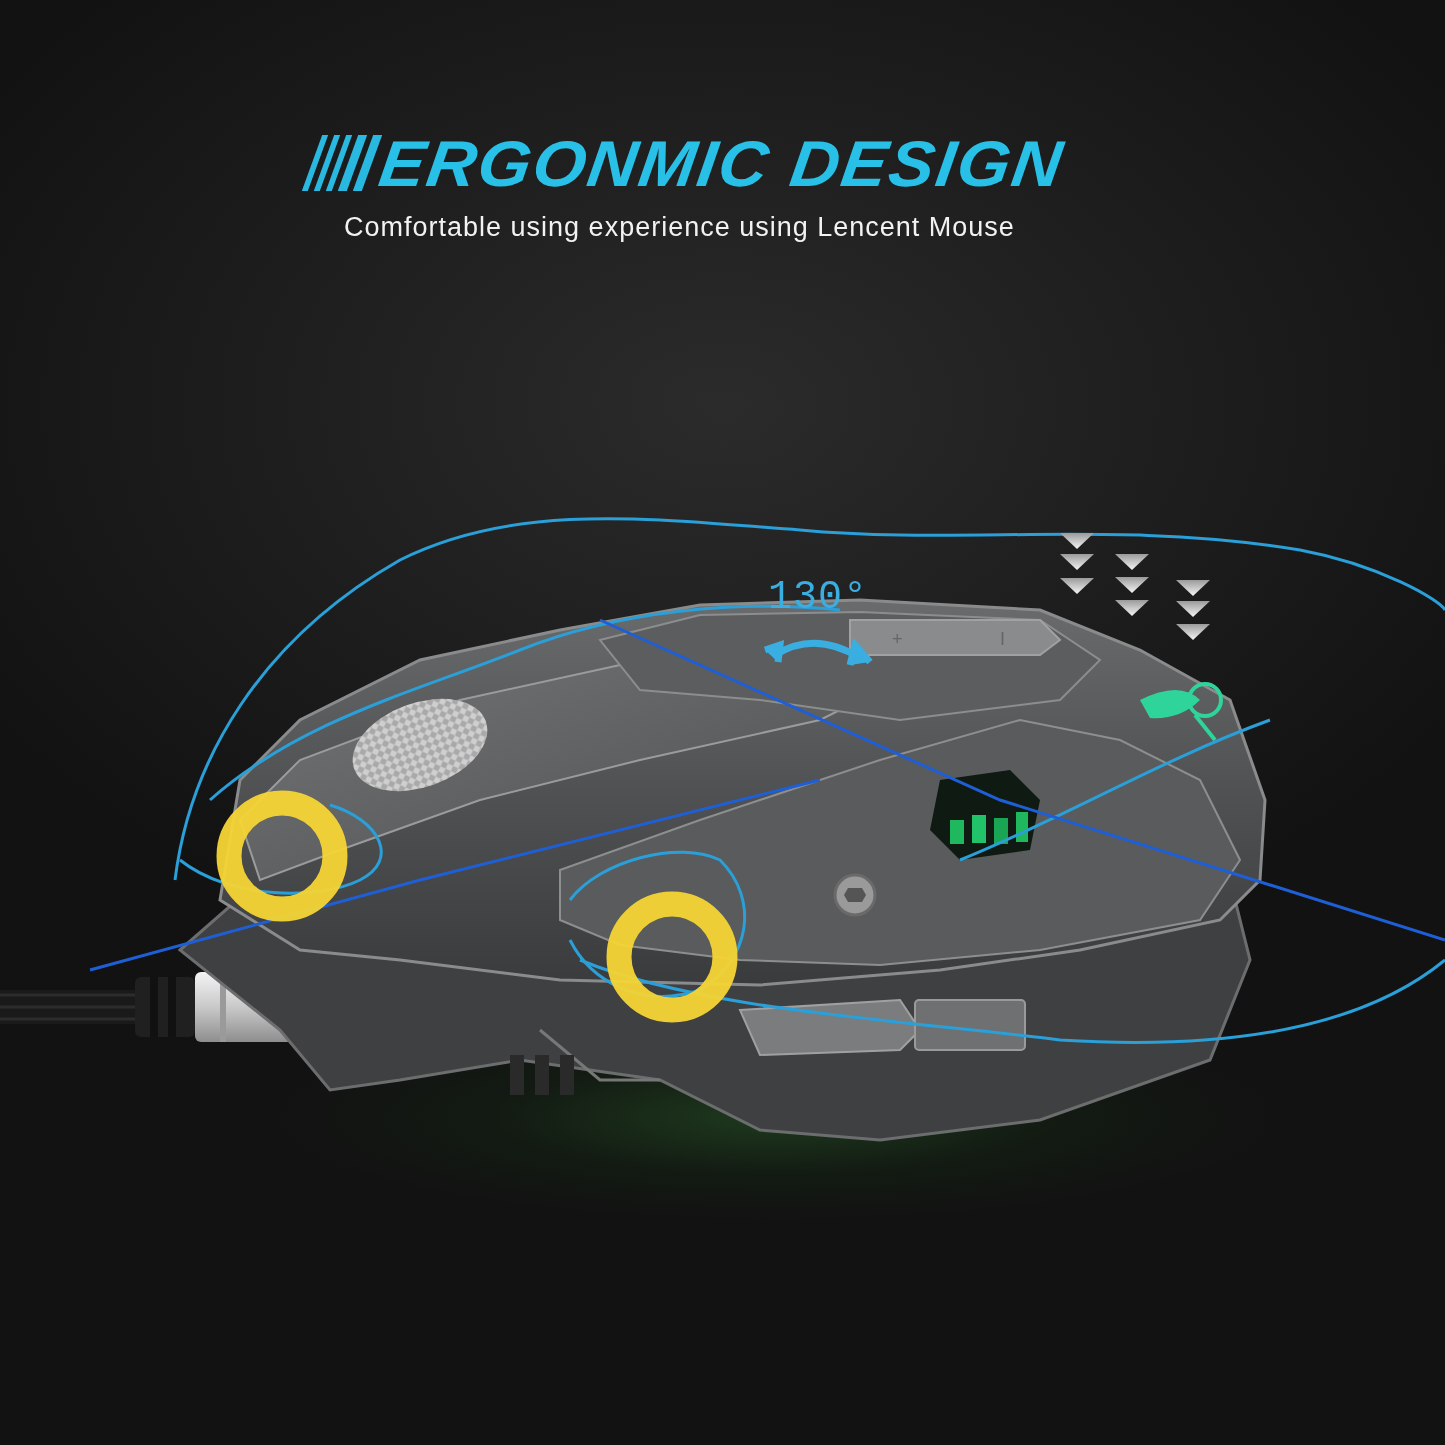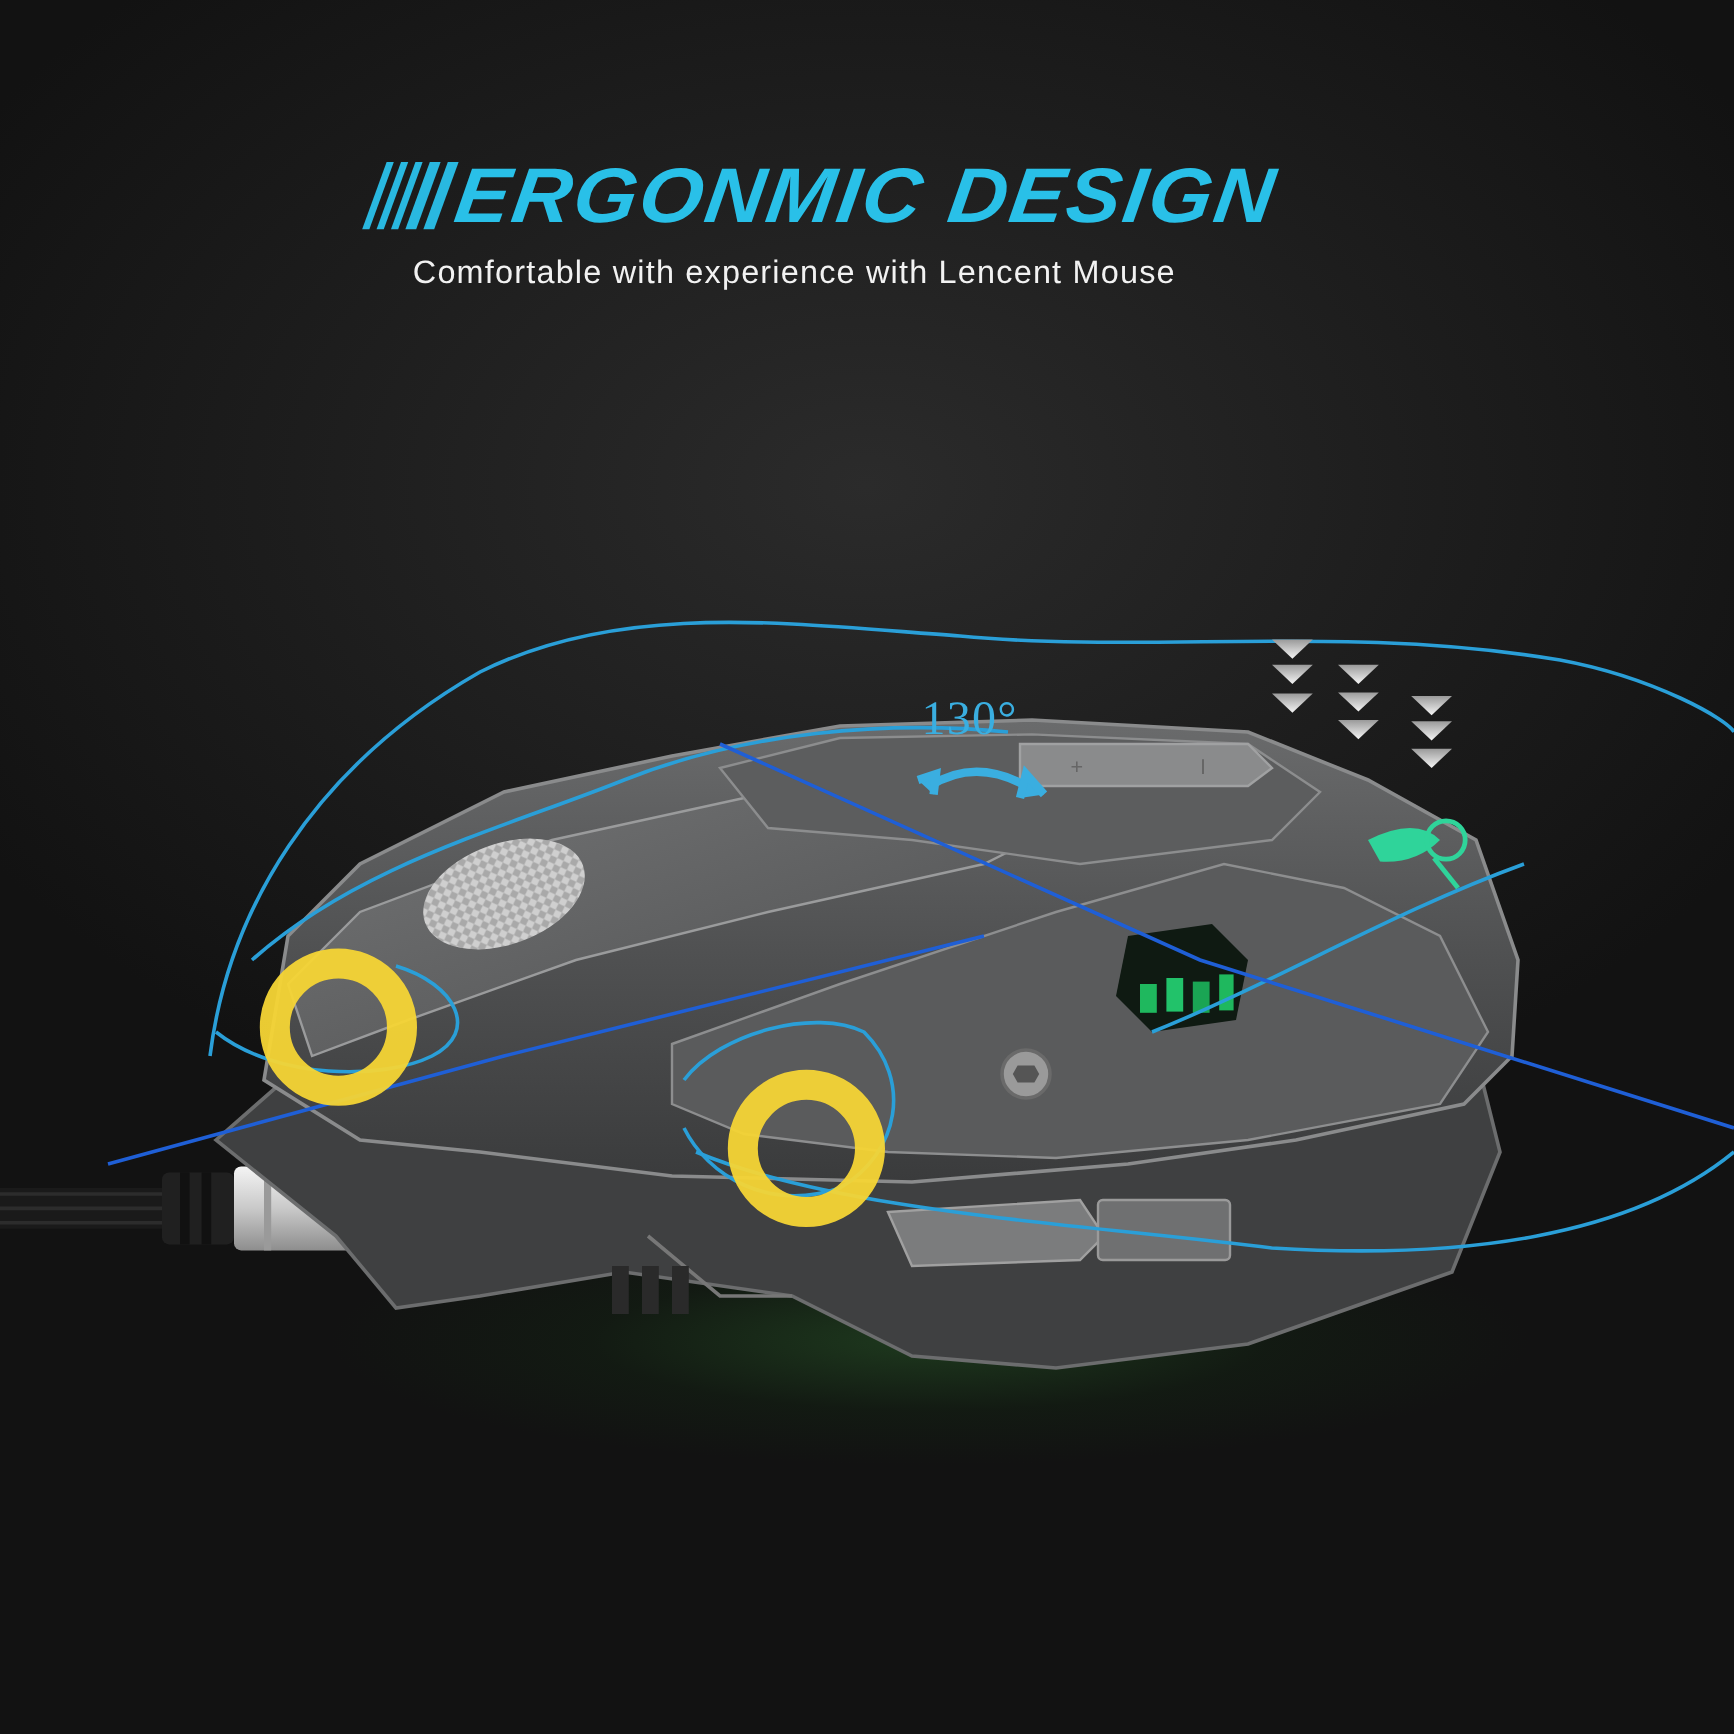--- a/index.html
+++ b/index.html
@@ -25,41 +25,41 @@
     transform:skewX(-8deg) scaleY(0.95); white-space:nowrap;
   }
   .subtitle {
     position:absolute; left:0; width:1405px; top:212px; text-align:center;
     color:#f2f2f2; font-size:27px; letter-spacing:1px; padding-left:0;
   }
   .subtitle-inner { position:absolute; left:344px; top:0; white-space:nowrap; }
   svg.scene { position:absolute; left:0; top:0; }
   .angle-label {
     position:absolute; left:768px; top:575px; color:#3aaee0;
-    font-size:40px; font-family:Liberation Serif, serif; letter-spacing:1px;
+    font-size:40px; font-family:Liberation Mono, monospace; letter-spacing:1px;
   }
 </style>
 </head>
 <body>
 
 <div class="glow"></div>
 
 <div class="headline">
   <div class="stripes">
     <span></span>
       <span></span>
       <span></span>
       <span></span>
       <span></span>
   </div>
   <div class="headline-text">ERGONMIC DESIGN</div>
 </div>
 
 <div class="subtitle">
-  <span class="subtitle-inner">Comfortable with experience with Lencent Mouse</span>
+  <span class="subtitle-inner">Comfortable using experience using Lencent Mouse</span>
 </div>
 
 <svg class="scene" width="1445" height="1445" viewBox="0 0 1445 1445">
   <defs>
     <linearGradient id="bodyGrad" x1="0" y1="0" x2="0" y2="1">
       <stop offset="0" stop-color="#6a6b6c"></stop>
       <stop offset="0.5" stop-color="#505152"></stop>
       <stop offset="1" stop-color="#3a3b3c"></stop>
     </linearGradient>
     <linearGradient id="shellGrad" x1="0" y1="0" x2="1" y2="1">

